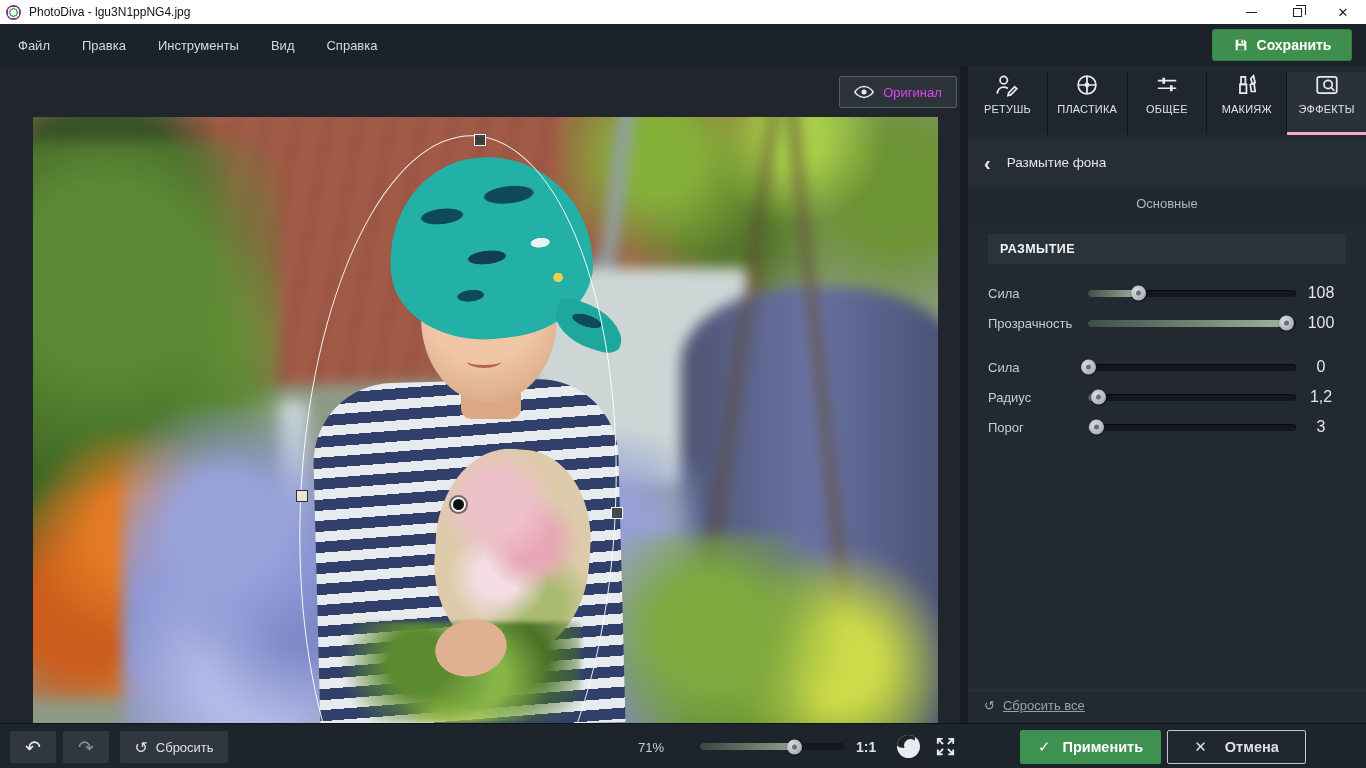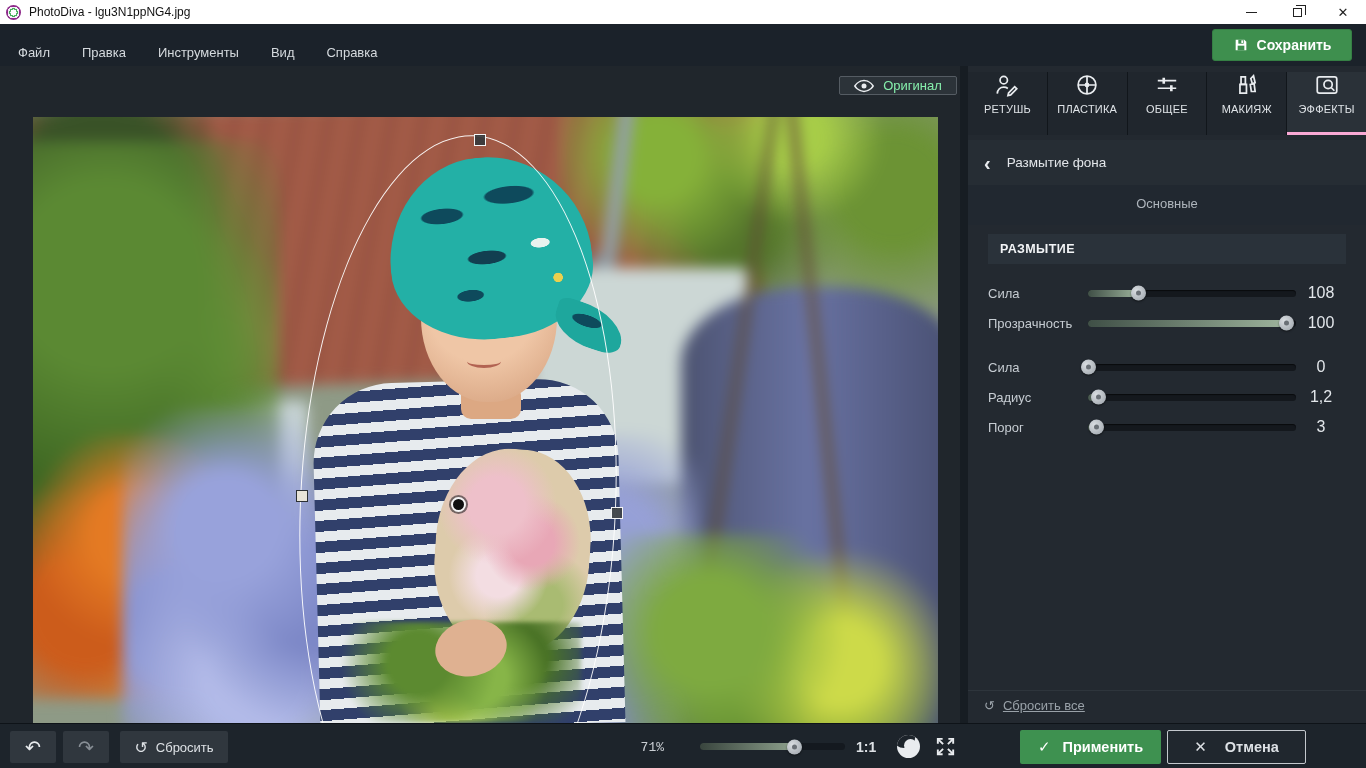--- a/index.html
+++ b/index.html
@@ -16,40 +16,40 @@
   .win-btn { width:46px; height:100%; display:flex; align-items:center; justify-content:center;
              color:#222; font-size:12px; cursor:default; }
   .min-glyph { width:11px; height:1px; background:#222; display:block; }
   .restore-glyph { width:9px; height:9px; border:1px solid #222; position:relative; display:block; background:#fff; }
   .restore-glyph:before { content:""; position:absolute; left:2px; top:-4px; width:9px; height:9px;
                           border:1px solid #222; border-bottom:none; border-left:none; }
   .close-glyph { font-size:13px; }
 
   
   .menubar { position:absolute; left:0; top:24px; width:1366px; height:42px;
-             background:#1b222a; display:flex; align-items:flex-end; }
+             background:#1b222a; display:flex; align-items:center; }
   .menu-item { color:#d5dade; font-size:13px; padding:6px 14px; margin-left:4px; cursor:default; }
   .save-btn { position:absolute; left:1212px; top:5px; width:140px; height:32px;
               background:#3e8f4e; border:1px solid #357f44; border-radius:3px;
               display:flex; align-items:center; justify-content:center; gap:8px;
               color:#fff; font-size:14px; font-weight:bold; }
 
   
   .workspace { position:absolute; left:0; top:66px; width:1366px; height:657px; background:#171d23; }
   .canvas-area { position:absolute; left:0; top:0; width:960px; height:657px; background:#20262c; }
 
   .view-tabs { position:absolute; left:10px; top:7px; display:flex; gap:4px; }
   .view-tab { height:36px; padding:0 18px; display:flex; align-items:center; font-size:13px;
               background:#31383f; color:#c7ccd1; border-bottom:3px solid transparent; }
   .view-tab.active { background:#3c434a; color:#eef1f3; border-bottom:3px solid #3fae5c; }
 
-  .original-btn { position:absolute; left:839px; top:10px; width:118px; height:19px;
+  .original-btn { position:absolute; left:839px; top:10px; width:118px; height:32px;
                   background:#2c3339; border:1px solid #555c63; border-radius:2px;
                   display:flex; align-items:center; justify-content:center; gap:9px;
-                  color:#86efac; font-size:13px; }
+                  color:#d946ef; font-size:13px; }
 
   
   .photo { position:absolute; left:33px; top:51px; width:905px; height:606px;
            overflow:hidden; background:#8e9a86; }
   .bg { position:absolute; inset:-14px; filter:blur(7px) saturate(1.05); }
   .bg > div { position:absolute; }
   .bg-roof   { left:0; top:0; width:80%; height:44%; transform:skewY(-2deg);
                background:repeating-linear-gradient(100deg,#9f5c49 0 26px,#8a4c3d 26px 31px); }
   .bg-darktl { left:0; top:0; width:22%; height:34%;
                background:radial-gradient(circle at 40% 40%, #3a5229 0 45%, transparent 75%); }
@@ -194,21 +194,21 @@
   
   .footer { position:absolute; left:0; top:723px; width:1366px; height:45px;
             background:#1d242b; border-top:1px solid #0e1318; }
   .f-btn { position:absolute; top:7px; height:32px; background:#30373e; border-radius:2px;
            display:flex; align-items:center; justify-content:center; color:#e8ebee; }
   .undo-btn { left:10px; width:46px; font-size:19px; }
   .redo-btn { left:63px; width:46px; font-size:19px; color:#878e95; }
   .resetbtn { left:120px; width:108px; font-size:13px; gap:8px; color:#dde1e5; }
   .resetbtn .glyph { font-size:16px; }
   .zoom-value { position:absolute; left:616px; top:16px; width:48px; text-align:right;
-                color:#c9ced3; font-size:13px;font-family:Liberation Mono, monospace; }
+                color:#c9ced3; font-size:13px; }
   .zoom-track { position:absolute; left:700px; top:19px; width:145px; height:7px;
                 background:#14191f; border-radius:4px; }
   .zoom-track .fill { background:linear-gradient(90deg,#39453e,#8da08c); }
   .ratio { position:absolute; left:856px; top:15px; color:#dde1e5; font-size:14px; font-weight:bold; }
   .face-icon { position:absolute; left:897px; top:11px; width:23px; height:23px; border-radius:50%;
                background:#e9ecef; overflow:hidden; }
   .face-icon:before { content:""; position:absolute; left:-4px; top:-7px; width:22px; height:20px;
                       border-radius:50%; background:#1d242b; }
   .face-icon:after { content:""; position:absolute; left:7px; top:4px; width:13px; height:13px;
                      border-radius:50%; background:#e9ecef; }

